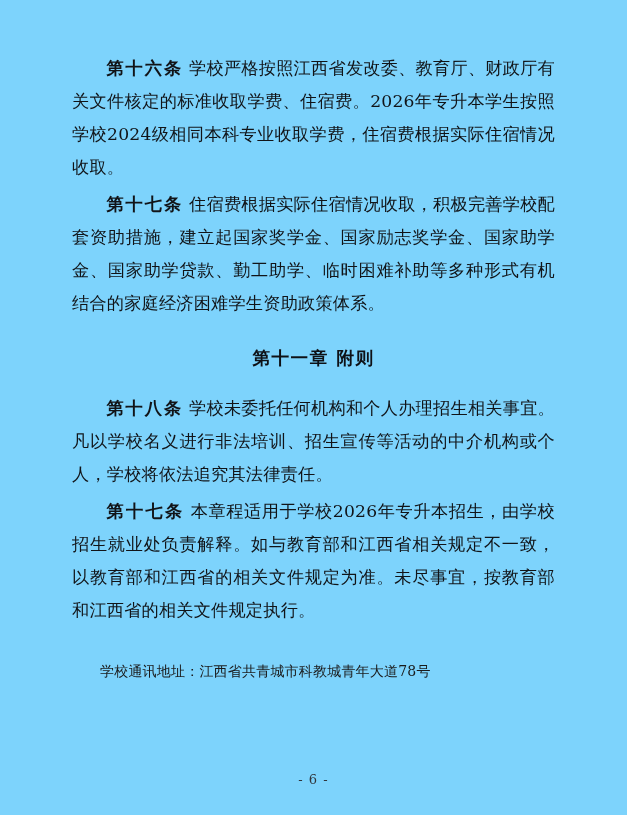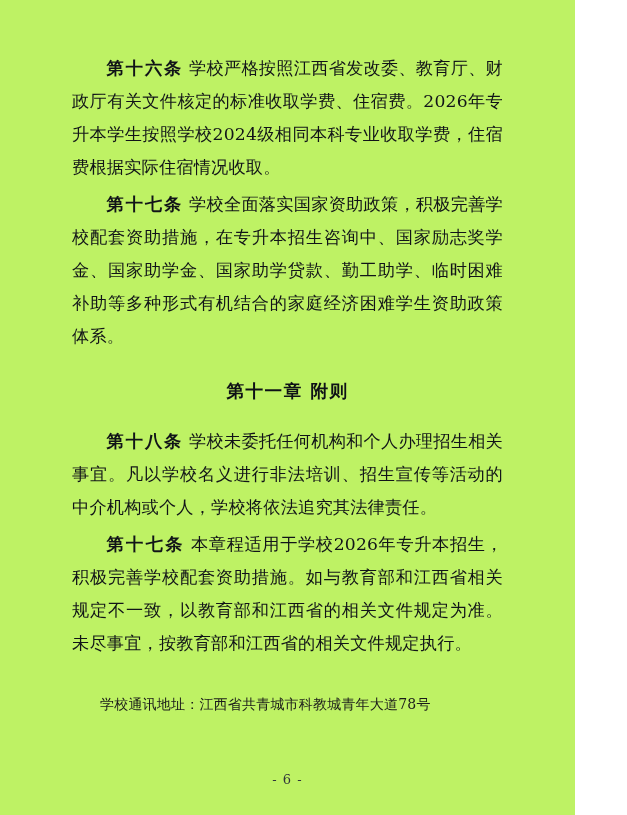--- a/index.html
+++ b/index.html
@@ -9,25 +9,25 @@
   body {
     width: 627px;
     height: 815px;
     background: #ffffff;
     font-family: "DejaVu Serif", "Liberation Serif", serif;
     color: #1a1a1a;
     overflow: hidden;
   }
   .page {
     position: relative;
-    width: 575px;
+    width: 627px;
     height: 815px;
     box-sizing: border-box;
     padding: 52px 72px 0 72px;
-    background: #bef264;
+    background: #7dd3fc;
   }
   .para {
     font-size: 17.2px;
     line-height: 33px;
     text-align: justify;
     text-justify: inter-ideograph;
     margin: 0 0 4px 0;
     letter-spacing: 0.2px;
     color: #111418;
   }
@@ -70,33 +70,33 @@
 </head>
 <body>
 
 <div class="page">
 
   <p class="para indent">
     <span class="lead">第十六条</span><span>  学校严格按照江西省发改委、教育厅、财政厅有关文件核定的标准收取学费、住宿费。2026年专升本学生按照学校2024级相同本科专业收取学费，住宿费根据实际住宿情况收取。</span>
   </p>
 
   <p class="para indent">
-    <span class="lead">第十七条</span><span>  学校全面落实国家资助政策，积极完善学校配套资助措施，在专升本招生咨询中、国家励志奖学金、国家助学金、国家助学贷款、勤工助学、临时困难补助等多种形式有机结合的家庭经济困难学生资助政策体系。</span>
+    <span class="lead">第十七条</span><span>  住宿费根据实际住宿情况收取，积极完善学校配套资助措施，建立起国家奖学金、国家励志奖学金、国家助学金、国家助学贷款、勤工助学、临时困难补助等多种形式有机结合的家庭经济困难学生资助政策体系。</span>
   </p>
 
   <div class="gap-sm"></div>
 
   <h2 class="chapter">第十一章  附则</h2>
 
   <p class="para indent">
     <span class="lead">第十八条</span><span>  学校未委托任何机构和个人办理招生相关事宜。凡以学校名义进行非法培训、招生宣传等活动的中介机构或个人，学校将依法追究其法律责任。</span>
   </p>
 
   <p class="para indent">
-    <span class="lead">第十七条</span><span>  本章程适用于学校2026年专升本招生，积极完善学校配套资助措施。如与教育部和江西省相关规定不一致，以教育部和江西省的相关文件规定为准。未尽事宜，按教育部和江西省的相关文件规定执行。</span>
+    <span class="lead">第十七条</span><span>  本章程适用于学校2026年专升本招生，由学校招生就业处负责解释。如与教育部和江西省相关规定不一致，以教育部和江西省的相关文件规定为准。未尽事宜，按教育部和江西省的相关文件规定执行。</span>
   </p>
 
   <div class="gap-md"></div>
 
 
   <div class="gap-sm"></div>
 
   <p class="addr">学校通讯地址：江西省共青城市科教城青年大道78号</p>
 
   <div class="footer">- 6 -</div>

